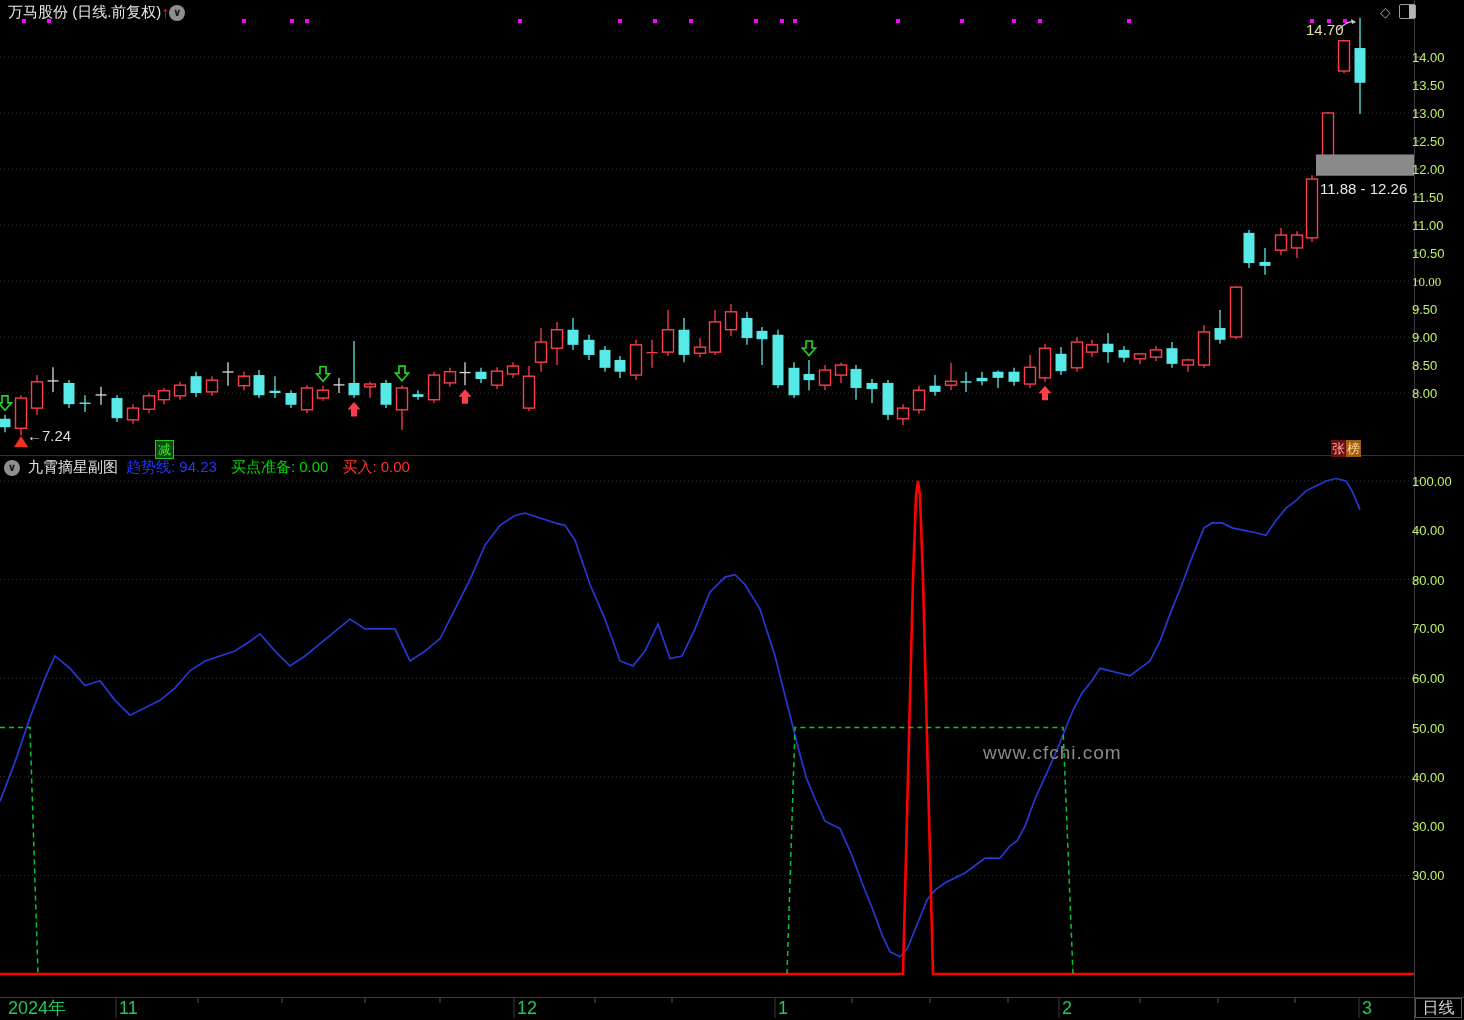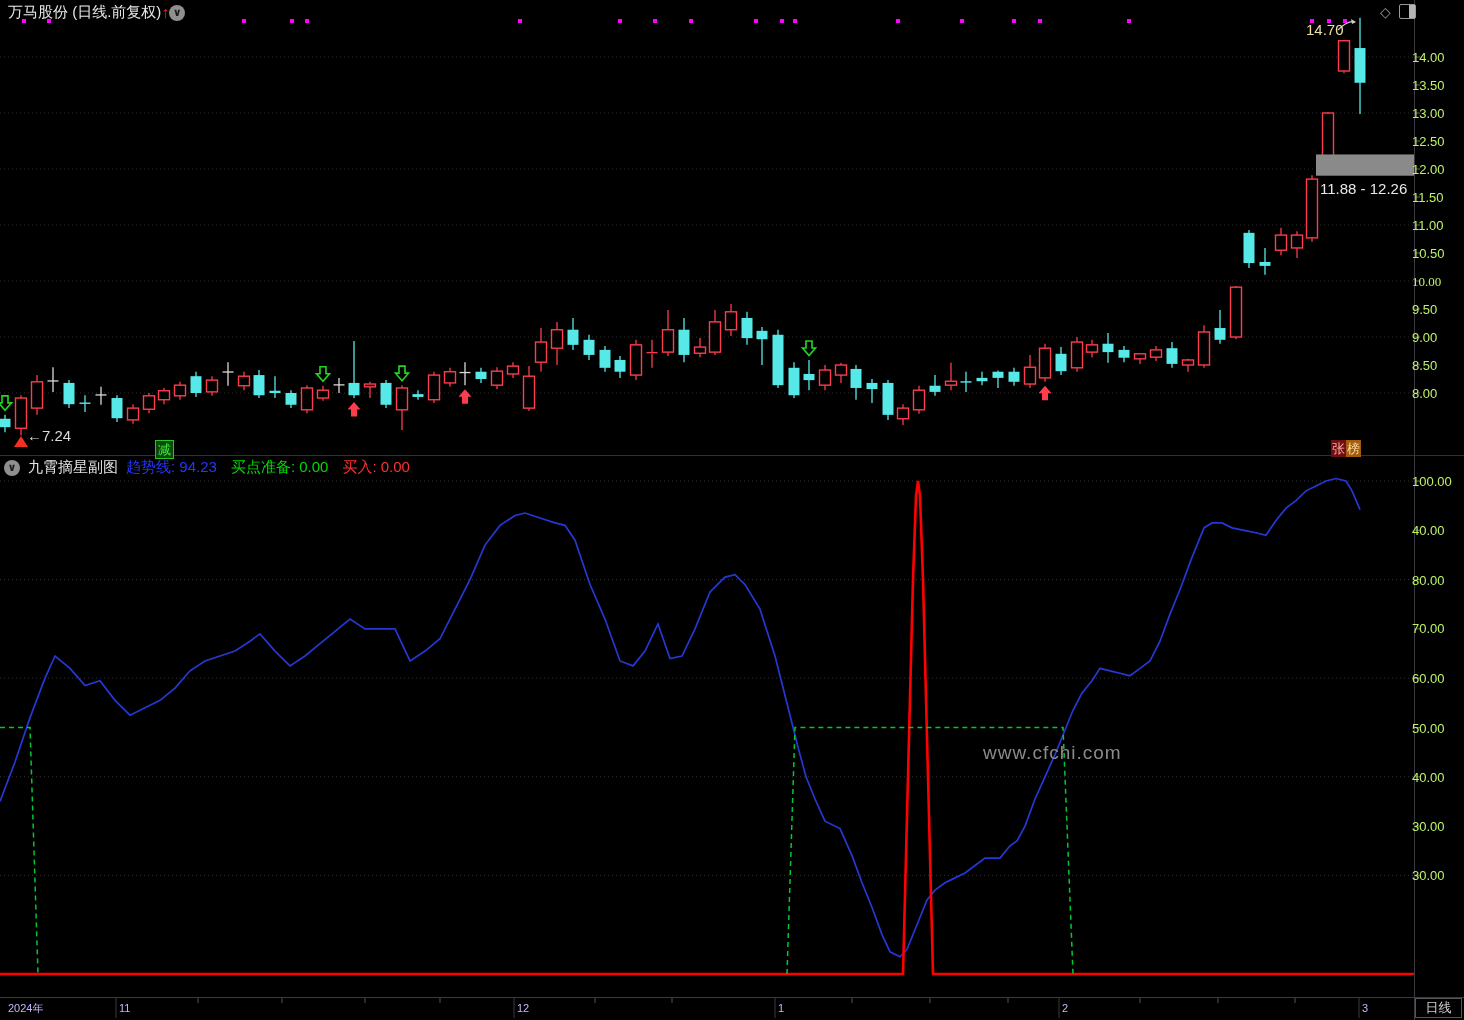--- a/index.html
+++ b/index.html
@@ -1,19 +1,19 @@
 <!DOCTYPE html>
 <html><head>
 <meta charset="utf-8">
 <style>
   html,body{margin:0;padding:0;background:#000;}
   #app{position:relative;width:1464px;height:1020px;background:#000;overflow:hidden;
        font-family:"Liberation Sans","DejaVu Sans",sans-serif;}
   svg{position:absolute;left:0;top:0;}
-  .lbl{position:absolute;color:#c4b5fd;font-size:11px;line-height:13px;white-space:nowrap;}
+  .lbl{position:absolute;color:#22c55e;font-size:18px;line-height:13px;white-space:nowrap;}
   .ylab{position:absolute;right:6px;width:46px;text-align:left;color:#bef264;font-size:13px;line-height:13px;}
   #title-row{position:absolute;left:8px;top:3px;display:flex;align-items:center;}
   #title{color:#e6e6e6;font-size:15px;}
   .circle-chevron{width:16px;height:16px;border-radius:50%;background:#8f8f8f;color:#1a1a1a;
       font-size:11px;line-height:15px;text-align:center;font-weight:bold;}
   #trend-arrow{color:#f02424;font-size:16px;font-weight:bold;line-height:16px;}
   #tr-icons{position:absolute;top:4px;left:1380px;display:flex;gap:8px;align-items:center;}
   #diamond-ic{color:#9a9a9a;font-size:14px;line-height:14px;}
   #panel-ic{width:15px;height:13px;border:1.5px solid #9a9a9a;border-radius:2px;position:relative;}
   #panel-ic:after{content:"";position:absolute;right:0;top:0;width:6px;height:100%;background:#b5b5b5;}
@@ -24,21 +24,21 @@
   #high-label{position:absolute;font-size:15px;}
   #low-label{position:absolute;color:#dcdcdc;font-size:15px;}
   #watermark{position:absolute;color:#8a8a8a;font-size:19px;letter-spacing:1px;}
   #jian-badge{position:absolute;width:17px;height:17px;border:1px solid #24c824;background:#0a4a0a;
       color:#3ce83c;font-size:13px;line-height:17px;text-align:center;}
   #board-badge{position:absolute;display:flex;font-size:13px;line-height:17px;text-align:center;}
   #board-badge span{width:15px;height:17px;display:block;}
   #bd0{background:#6e1012;color:#ffaaaa;}
   #bd1{background:#a05c10;color:#ffd898;}
   #period-box{position:absolute;left:1415px;top:998px;width:47px;height:20px;border:1px solid #55555c;
-      box-sizing:border-box;color:#d0d0d0;font-size:13px;line-height:18px;text-align:center;}
+      box-sizing:border-box;color:#d0d0d0;font-size:16px;line-height:18px;text-align:center;}
   .sep{position:absolute;background:#2e313a;}
 </style>
 </head>
 <body>
 
 <div id="app">
 
   <svg id="chart-svg" width="1464" height="1020">
       <line x1="0" y1="393" x2="1414" y2="393" stroke="#2e2e2e" stroke-width="1" stroke-dasharray="1 3"></line>
       <line x1="0" y1="337" x2="1414" y2="337" stroke="#2e2e2e" stroke-width="1" stroke-dasharray="1 3"></line>

